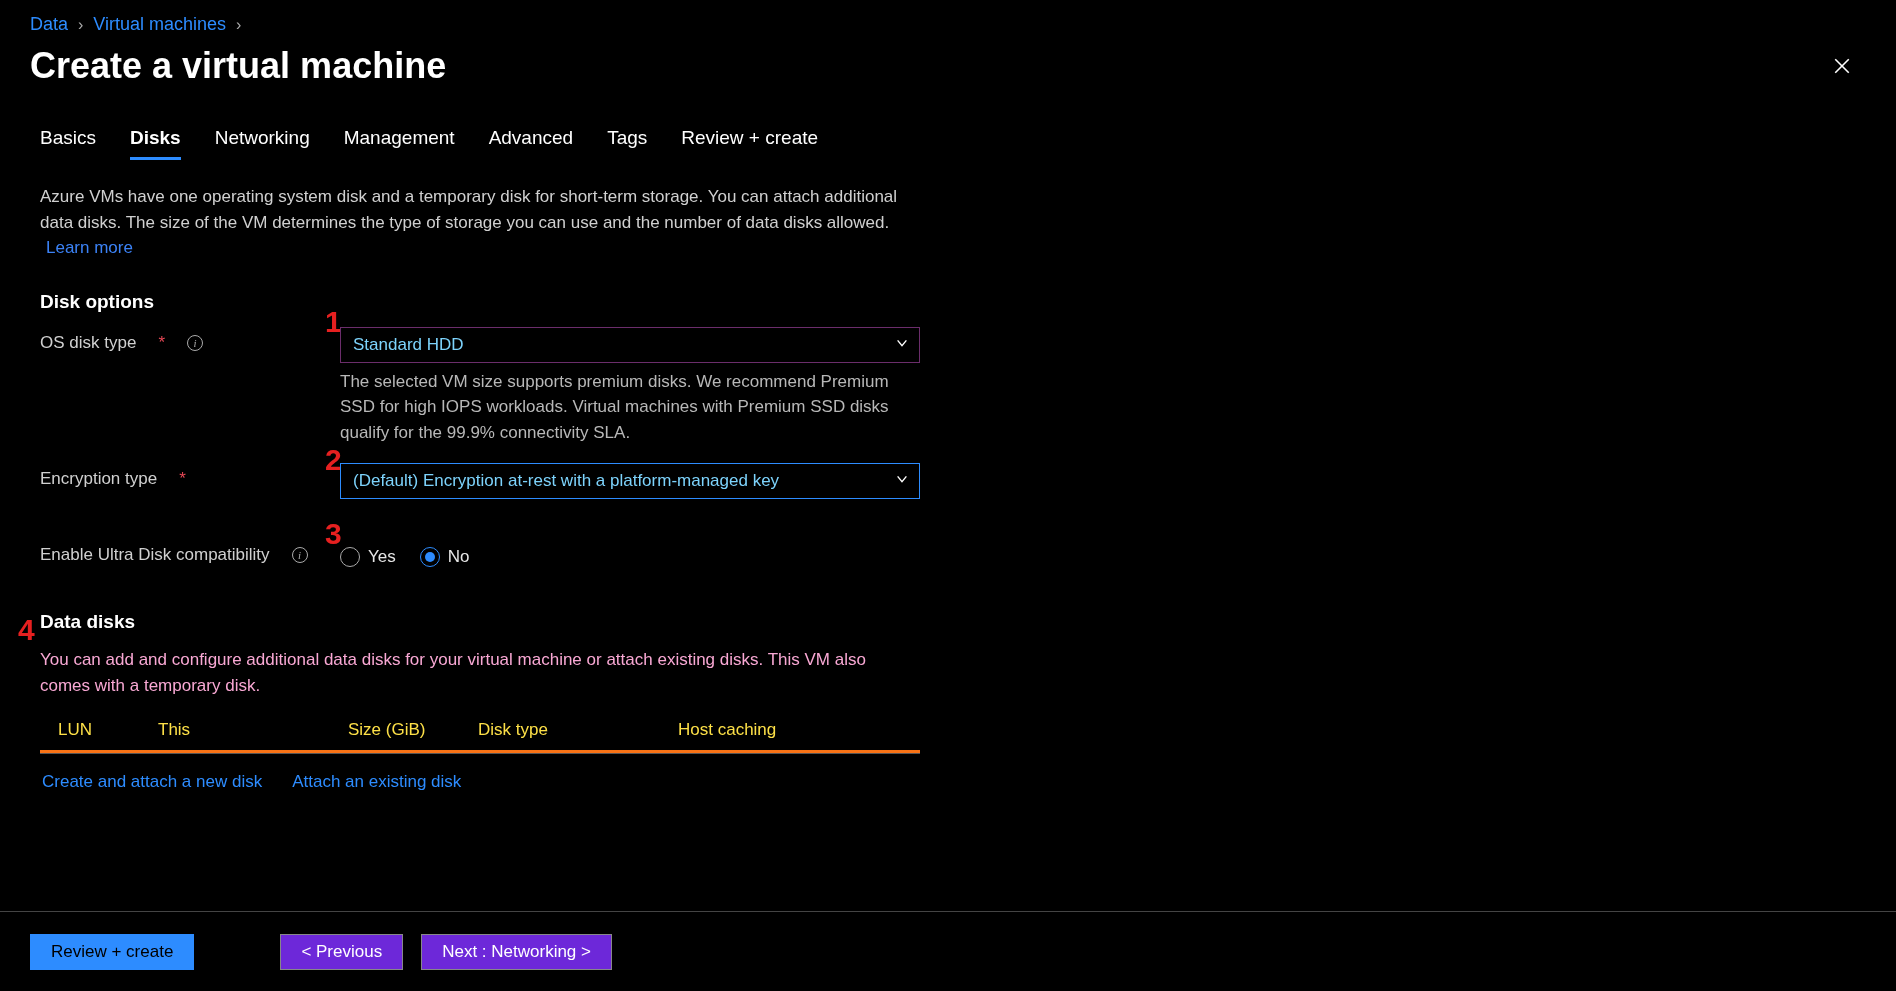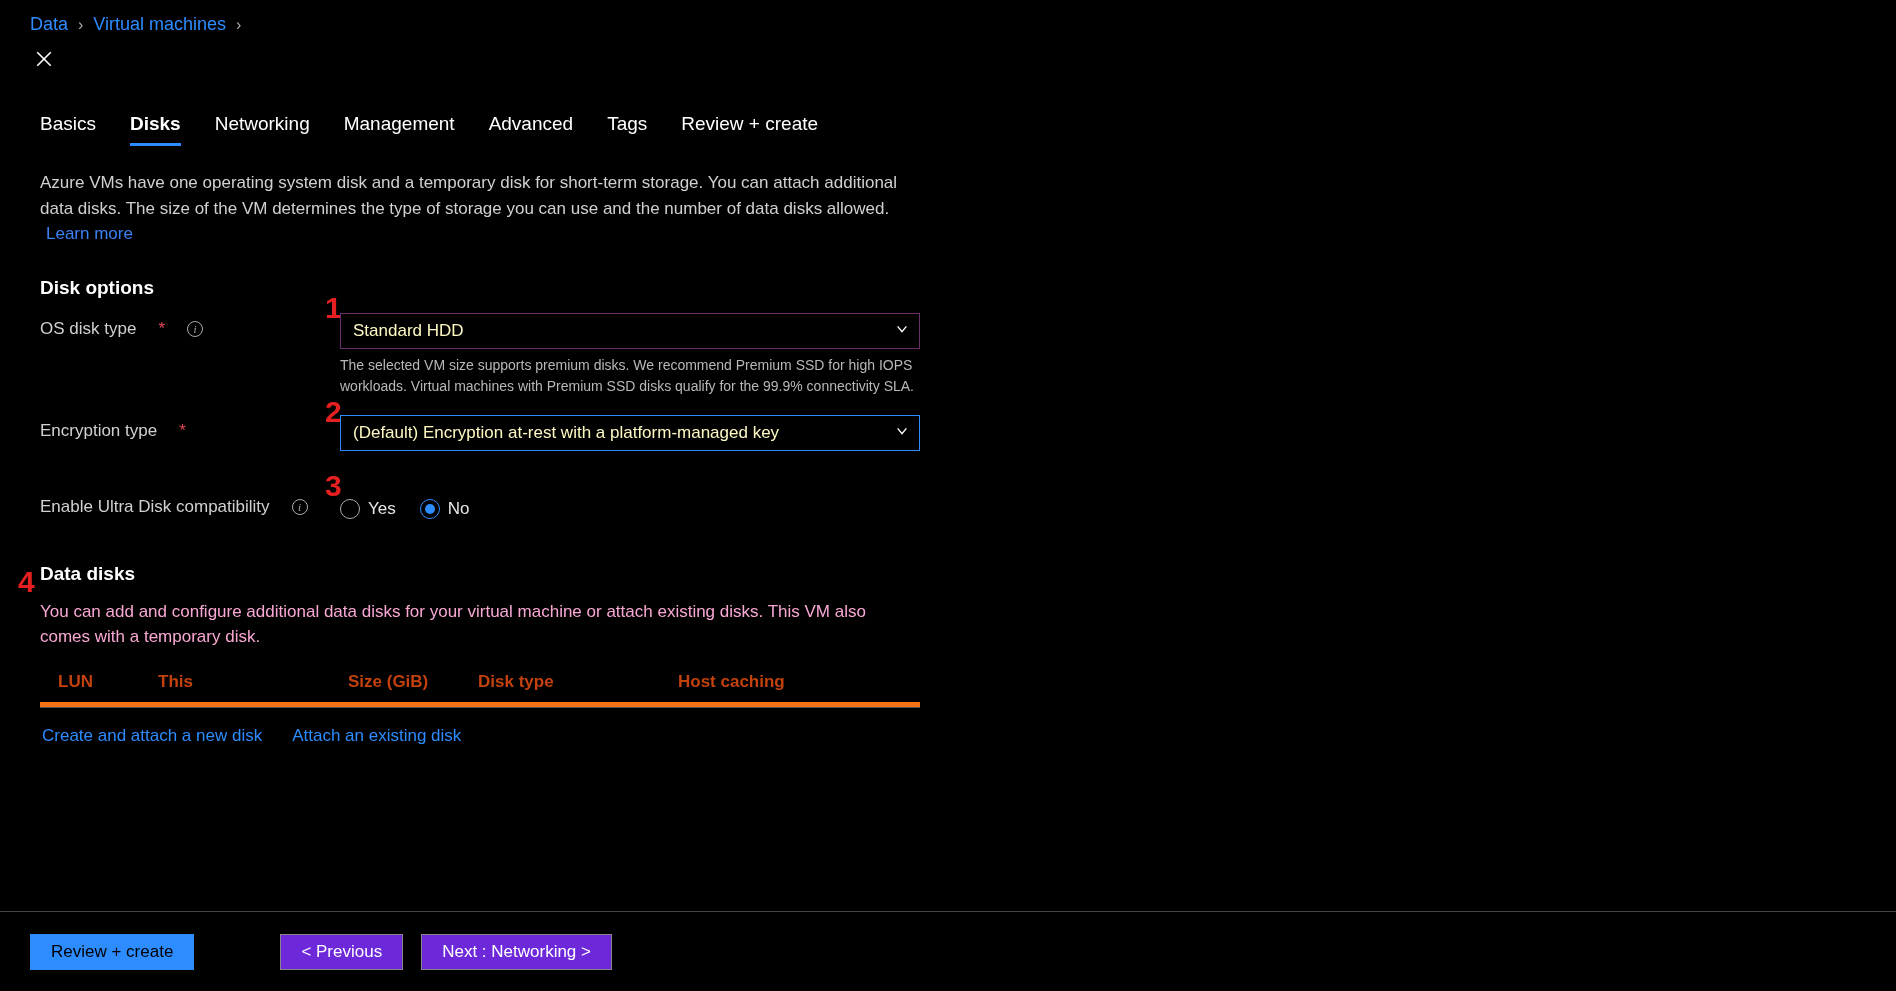--- a/index.html
+++ b/index.html
@@ -113,38 +113,38 @@
   .form-control-col {
     width: 580px;
     position: relative;
   }
 
   .select {
     width: 100%;
     height: 36px;
     background: #000;
     border: 1px solid #6b2d6b;
-    color: #fef9c3;
+    color: #7dd3fc;
     padding: 0 36px 0 12px;
     display: flex;
     align-items: center;
     cursor: pointer;
     position: relative;
   }
   .select.blue { border-color: #2d8cff; }
   .select-chevron {
     position: absolute;
     right: 10px; top: 50%; transform: translateY(-50%);
     color: #fff;
   }
   .chevron-svg { width: 14px; height: 14px; }
 
   .helper-text {
     color: #b8b8b8;
-    font-size: 14px;
+    font-size: 17px;
     line-height: 1.5;
     margin-top: 6px;
   }
 
   .radio-group {
     display: flex;
     align-items: center;
     gap: 24px;
     height: 36px;
   }
@@ -172,23 +172,23 @@
     width: 860px;
   }
 
   .disk-table {
     width: 880px;
     border-bottom: 1px solid #555;
   }
   .disk-table-header {
     display: flex;
     padding: 8px 0 10px 18px;
-    color: #c2410c;
-    font-weight: 700;
-    border-bottom: 5px solid #f97316;
+    color: #fde047;
+    font-weight: 400;
+    border-bottom: 3px solid #f97316;
   }
   .col-lun { width: 100px; }
   .col-name { width: 190px; }
   .col-size { width: 130px; }
   .col-type { width: 200px; }
   .col-cache { width: 200px; }
 
   .disk-actions {
     display: flex;
     gap: 30px;
@@ -248,20 +248,21 @@
 <div class="page">
 
   <div class="breadcrumb">
     <span class="breadcrumb-link">Data</span>
     <span class="breadcrumb-sep">›</span>
     <span class="breadcrumb-link">Virtual machines</span>
     <span class="breadcrumb-sep">›</span>
   </div>
 
   <div class="title-row">
+    <h1 class="page-title">Create a virtual machine</h1>
     <div class="close-icon">
       <svg viewBox="0 0 16 16" width="18" height="18" stroke="currentColor" stroke-width="1.4" fill="none">
         <line x1="2" y1="2" x2="14" y2="14"></line>
           <line x1="14" y1="2" x2="2" y2="14"></line>
       </svg>
     </div>
   </div>
 
   <div class="tabs">
     <div class="tab">Basics</div>

